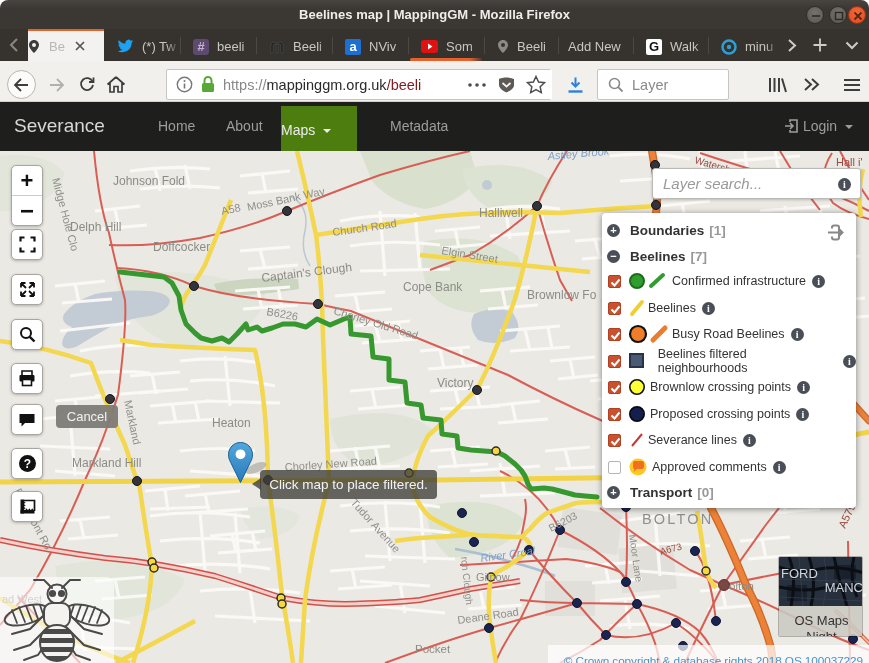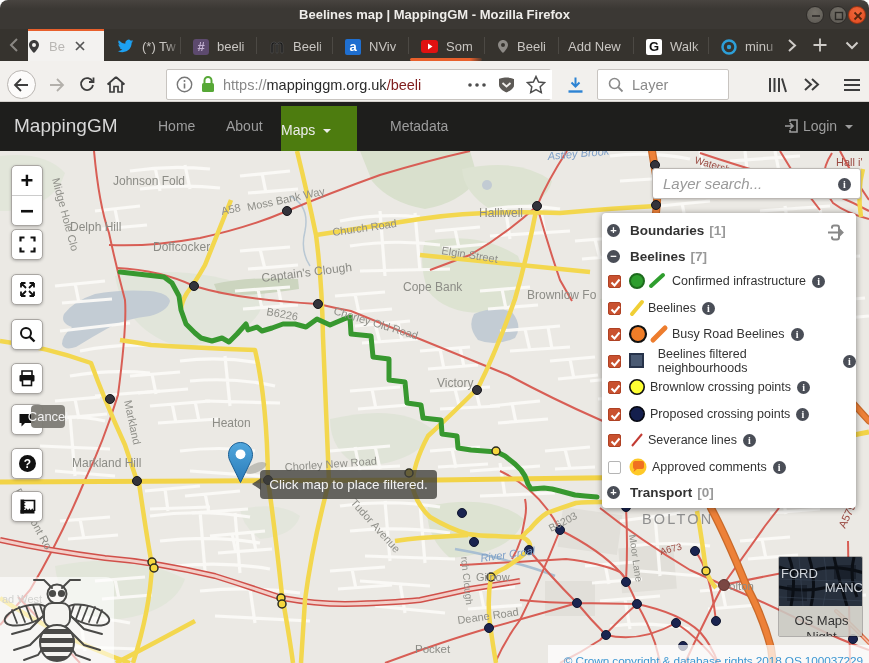--- a/index.html
+++ b/index.html
@@ -216,21 +216,21 @@
       <path d="M2 2 L2 16 M6.5 2 L6.5 16 M11 2 L11 16 M14 2.5 L18 16" stroke="#3d3d3d" stroke-width="2" fill="none"></path>
     </svg>
   <svg class="abs" style="left:803px;top:16px" width="18" height="15">
       <path d="M2 2 L8 7.5 L2 13 M9 2 L15 7.5 L9 13" stroke="#3d3d3d" stroke-width="2" fill="none"></path>
     </svg>
   <svg class="abs" style="left:843px;top:17px" width="18" height="14">
       <path d="M1 2 L17 2 M1 7 L17 7 M1 12 L17 12" stroke="#3d3d3d" stroke-width="2" fill="none"></path>
     </svg>
 </div>
 <div id="navbar">
-  <div id="brand">MappingGM</div>
+  <div id="brand">Severance</div>
   <div class="navlink" style="left:158px">Home</div>
   <div class="navlink" style="left:226px">About</div>
   <div id="mapsitem">Maps <span class="caret"></span></div>
   <div class="navlink" style="left:390px">Metadata</div>
   <div class="navlink" style="left:784px"><svg width="15" height="14" style="vertical-align:-2px">
         <path d="M6 3 L6 1 L13 1 L13 13 L6 13 L6 11" stroke="#9d9d9d" stroke-width="1.6" fill="none"></path>
         <path d="M1 7 L9 7 M6 4 L9 7 L6 10" stroke="#9d9d9d" stroke-width="1.6" fill="none"></path>
       </svg> Login <span class="caret"></span></div>
 </div>
 <div id="map">
@@ -531,21 +531,21 @@
       </svg>
     </div>
 <div class="lbtn" style="top:340px">
       <svg width="17" height="17">
         <path d="M5 2.5 L15.5 2.5 L15.5 13" stroke="#111" stroke-width="1.7" fill="none"></path>
         <rect x="1.5" y="1.5" width="3.6" height="14" fill="#111"></rect>
         <rect x="1.5" y="11.9" width="14" height="3.6" fill="#111"></rect>
         <path d="M5.1 3.5 l1.6 1.1 l-1.6 1.1 z M5.1 6.3 l1.6 1.1 l-1.6 1.1 z M5.1 9.1 l1.6 1.1 l-1.6 1.1 z M6.5 11.9 l1.1 -1.6 l1.1 1.6 z M9.3 11.9 l1.1 -1.6 l1.1 1.6 z M12.1 11.9 l1.1 -1.6 l1.1 1.6 z" fill="#111"></path>
       </svg>
     </div>
-<div class="mtip" style="left:31px;top:254px;width:34px;height:23px;font-size:13px;background:rgba(125,123,117,.95)">Cancel</div>
+<div class="mtip" style="left:56px;top:254px;width:62px;height:23px;font-size:13px;background:rgba(125,123,117,.95)">Cancel</div>
 <div class="mtip" style="left:260px;top:319px;width:177px;height:29px;font-size:13.5px">Click map to place filtered.</div>
 <div style="position:absolute;left:252px;top:327px;width:0;height:0;border-top:6px solid transparent;border-bottom:6px solid transparent;border-right:9px solid rgba(62,61,57,.8)"></div>
 <div id="lsearch">Layer search...<div class="info" style="position:absolute;right:9px;top:9px;font-style:normal">i</div></div>
 <div id="panel">
   <div class="prow grprow" style="top:4px"><span class="pm">+</span>Boundaries<span class="cnt">[1]</span>
     <svg width="20" height="17" style="position:absolute;right:10px;top:7px">
           <path d="M6 4.5 L6 3.5 Q6 1.5 8 1.5 L11 1.5 Q13 1.5 13 3.5 L13 13.5 Q13 15.5 11 15.5 L8 15.5 Q6 15.5 6 13.5 L6 12.5" stroke="#888" stroke-width="2" fill="none"></path>
           <path d="M2 8.5 L16 8.5 M12.5 4.5 L16.5 8.5 L12.5 12.5" stroke="#888" stroke-width="2" fill="none"></path>
         </svg>
   </div>

